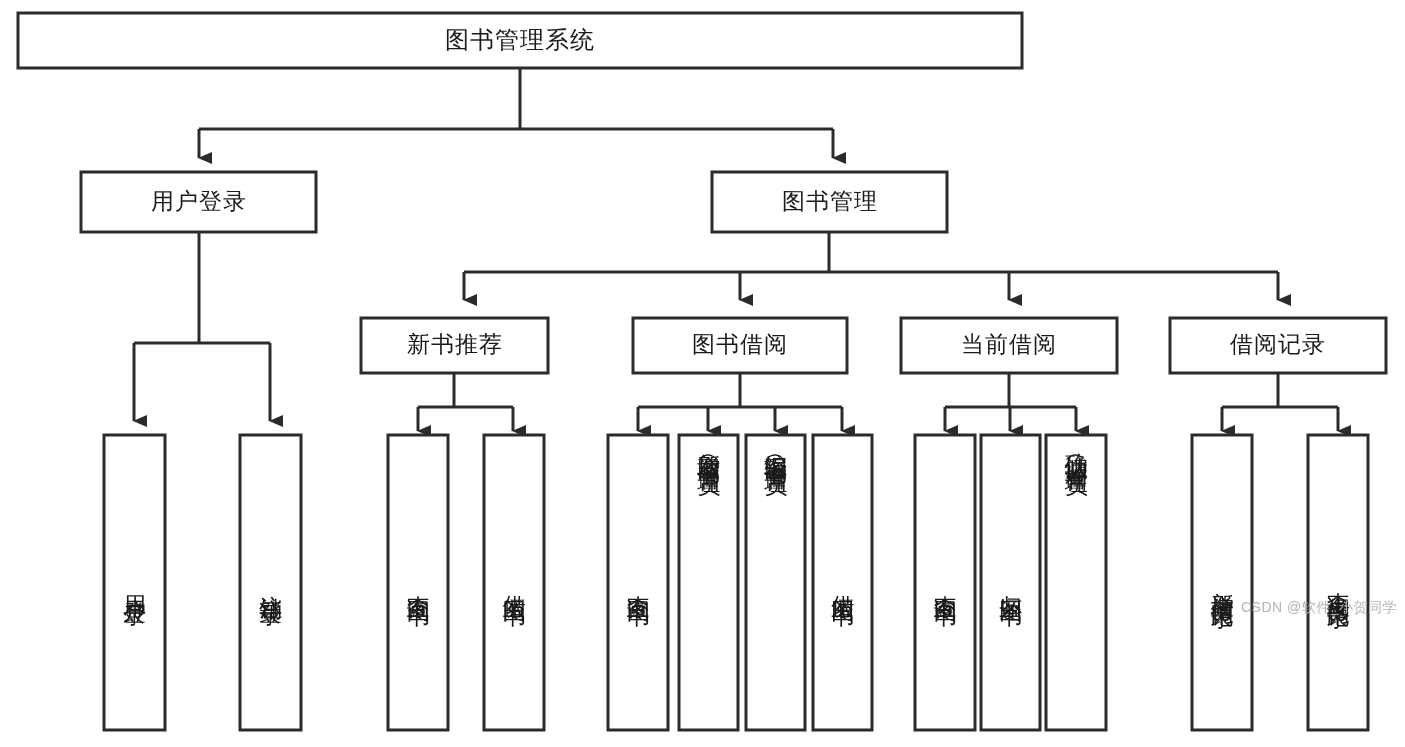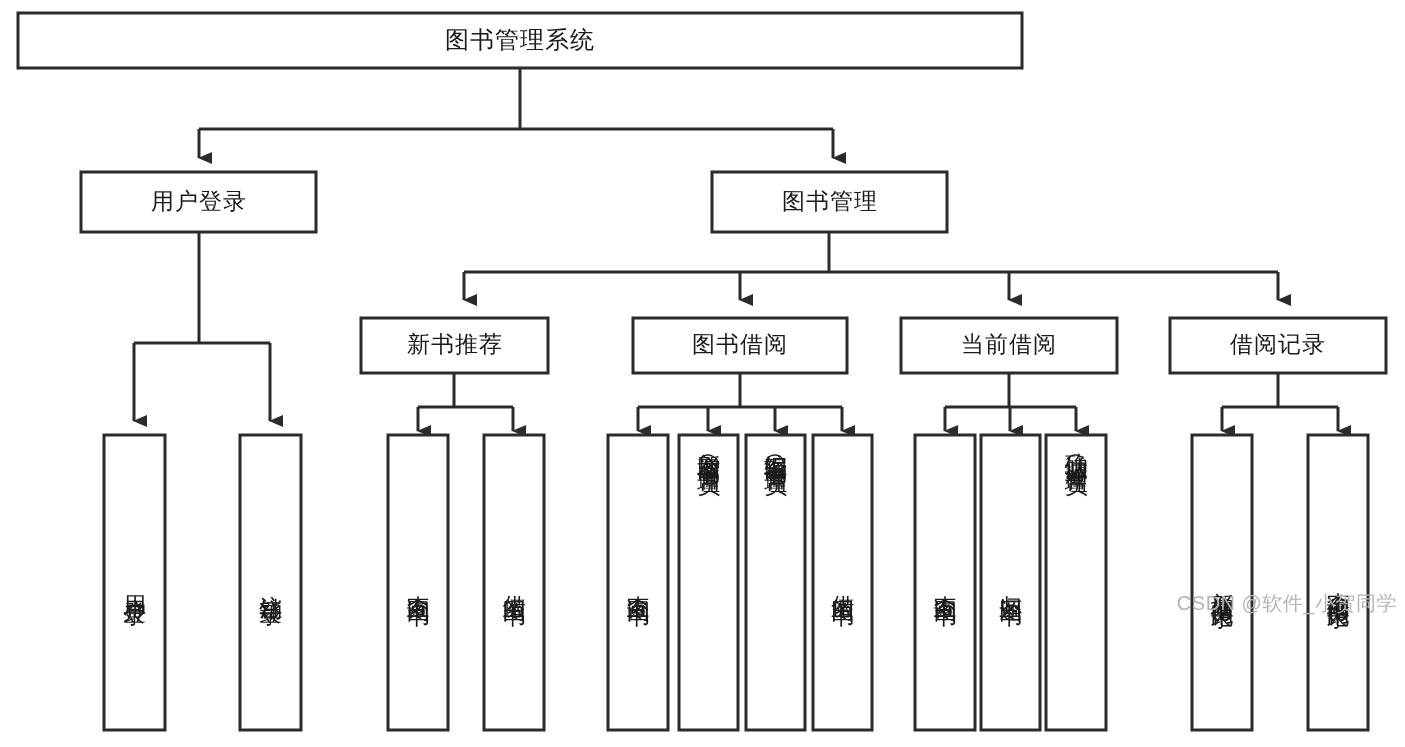--- a/index.html
+++ b/index.html
@@ -69,21 +69,21 @@
     color: #1a1a1a;
     letter-spacing: 3px;
     white-space: nowrap;
     text-align: center;
   }
   .watermark {
     position: absolute;
     right: 8px;
     bottom: 6px;
     font-family: "Liberation Sans", "DejaVu Sans", sans-serif;
-    font-size: 20px;
+    font-size: 14px;
     color: #b4b4b4;
     letter-spacing: 0.5px;
     white-space: nowrap;
     margin-top: 32px;
   }
 </style>
 </head>
 <body>
 
 <div id="diagram-root">

